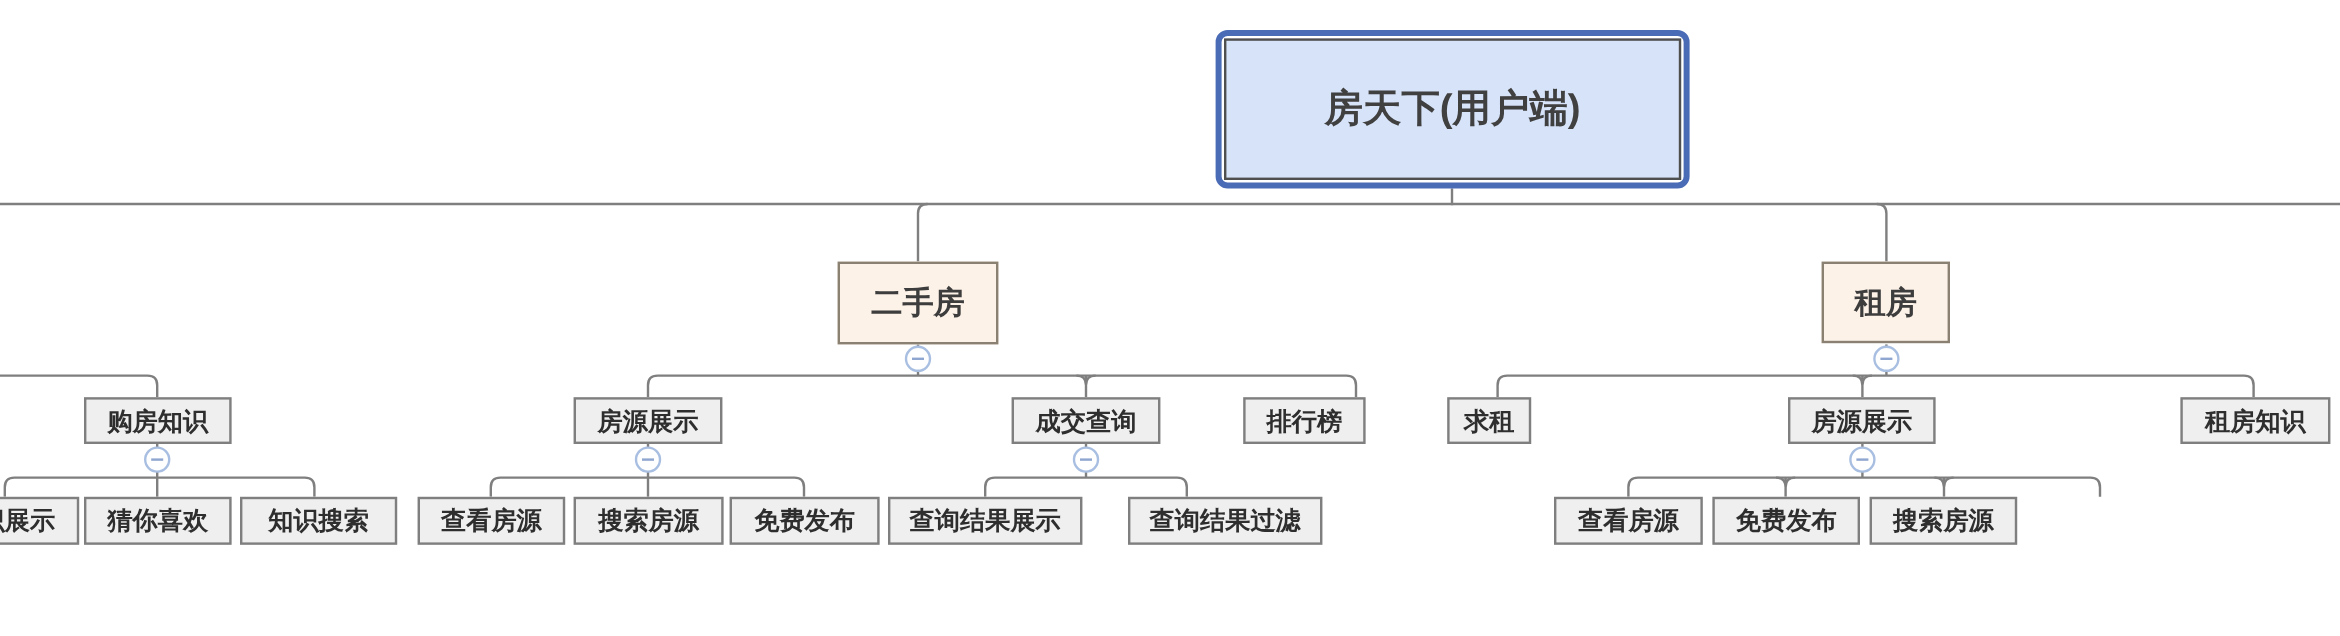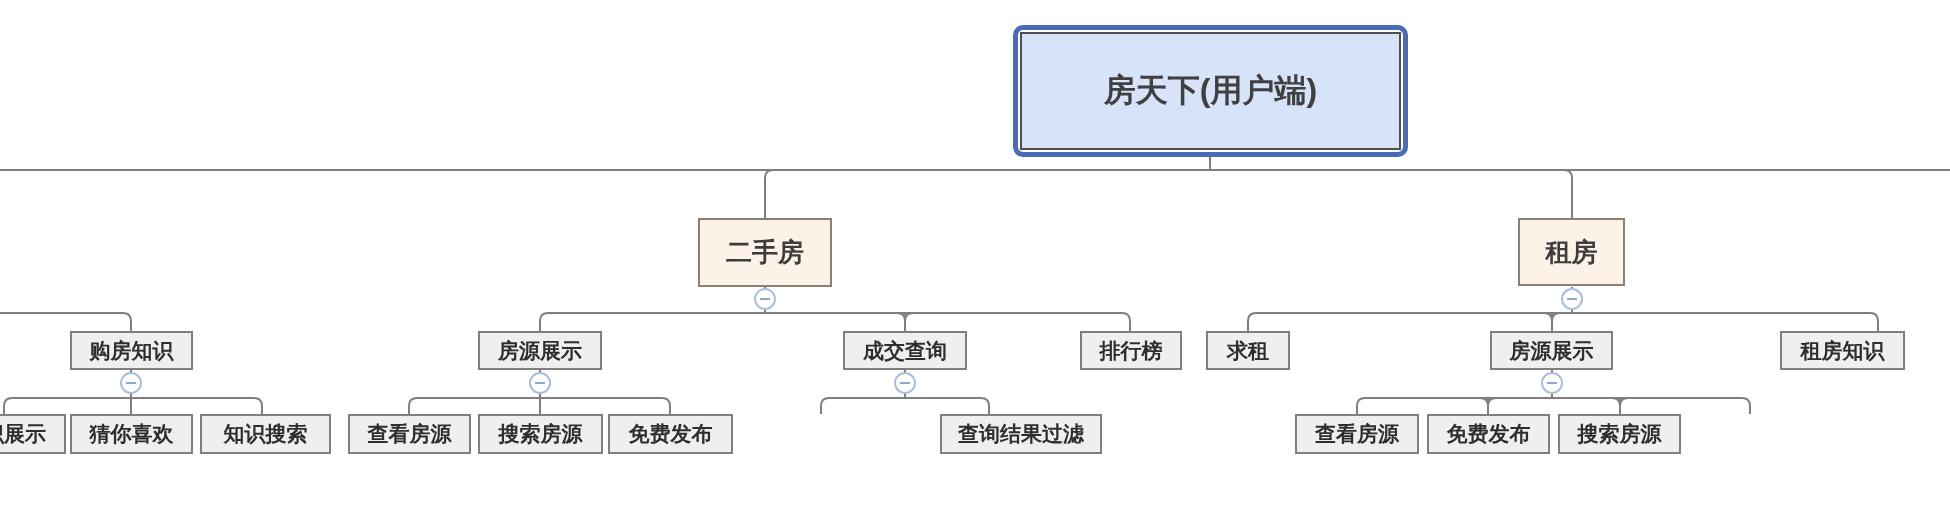--- a/index.html
+++ b/index.html
@@ -86,50 +86,53 @@
 
   <div class="node sub-node" style="left:70px;top:331px;width:123px;height:39px;font-family:Liberation Serif, serif;">
     <span>购房知识</span>
   </div>
   <div class="node sub-node" style="left:478px;top:331px;width:124px;height:39px;">
     <span>房源展示</span>
   </div>
   <div class="node sub-node" style="left:843px;top:331px;width:124px;height:39px;">
     <span>成交查询</span>
   </div>
-  <div class="node sub-node" style="left:1080px;top:331px;width:102px;height:39px;">
+  <div class="node sub-node" style="left:1036px;top:331px;width:102px;height:39px;">
     <span>排行榜</span>
   </div>
-  <div class="node sub-node" style="left:1206px;top:331px;width:84px;height:39px;">
+  <div class="node sub-node" style="left:1206px;top:331px;width:70px;height:39px;">
     <span>求租</span>
   </div>
   <div class="node sub-node" style="left:1490px;top:331px;width:123px;height:39px;">
     <span>房源展示</span>
   </div>
-  <div class="node sub-node" style="left:1780px;top:331px;width:125px;height:39px;">
+  <div class="node sub-node" style="left:1817px;top:331px;width:125px;height:39px;">
     <span>租房知识</span>
   </div>
 
   <div class="node sub-node" style="left:-58px;top:414px;width:124px;height:40px;">
     <span>知识展示</span>
   </div>
   <div class="node sub-node" style="left:70px;top:414px;width:123px;height:40px;">
     <span>猜你喜欢</span>
   </div>
   <div class="node sub-node" style="left:200px;top:414px;width:131px;height:40px;">
     <span>知识搜索</span>
   </div>
   <div class="node sub-node" style="left:348px;top:414px;width:123px;height:40px;">
     <span>查看房源</span>
   </div>
   <div class="node sub-node" style="left:478px;top:414px;width:125px;height:40px;">
     <span>搜索房源</span>
   </div>
   <div class="node sub-node" style="left:608px;top:414px;width:125px;height:40px;">
     <span>免费发布</span>
+  </div>
+  <div class="node sub-node" style="left:740px;top:414px;width:162px;height:40px;">
+    <span>查询结果展示</span>
   </div>
   <div class="node sub-node" style="left:940px;top:414px;width:162px;height:40px;">
     <span>查询结果过滤</span>
   </div>
   <div class="node sub-node" style="left:1295px;top:414px;width:124px;height:40px;">
     <span>查看房源</span>
   </div>
   <div class="node sub-node" style="left:1427px;top:414px;width:123px;height:40px;">
     <span>免费发布</span>
   </div>

